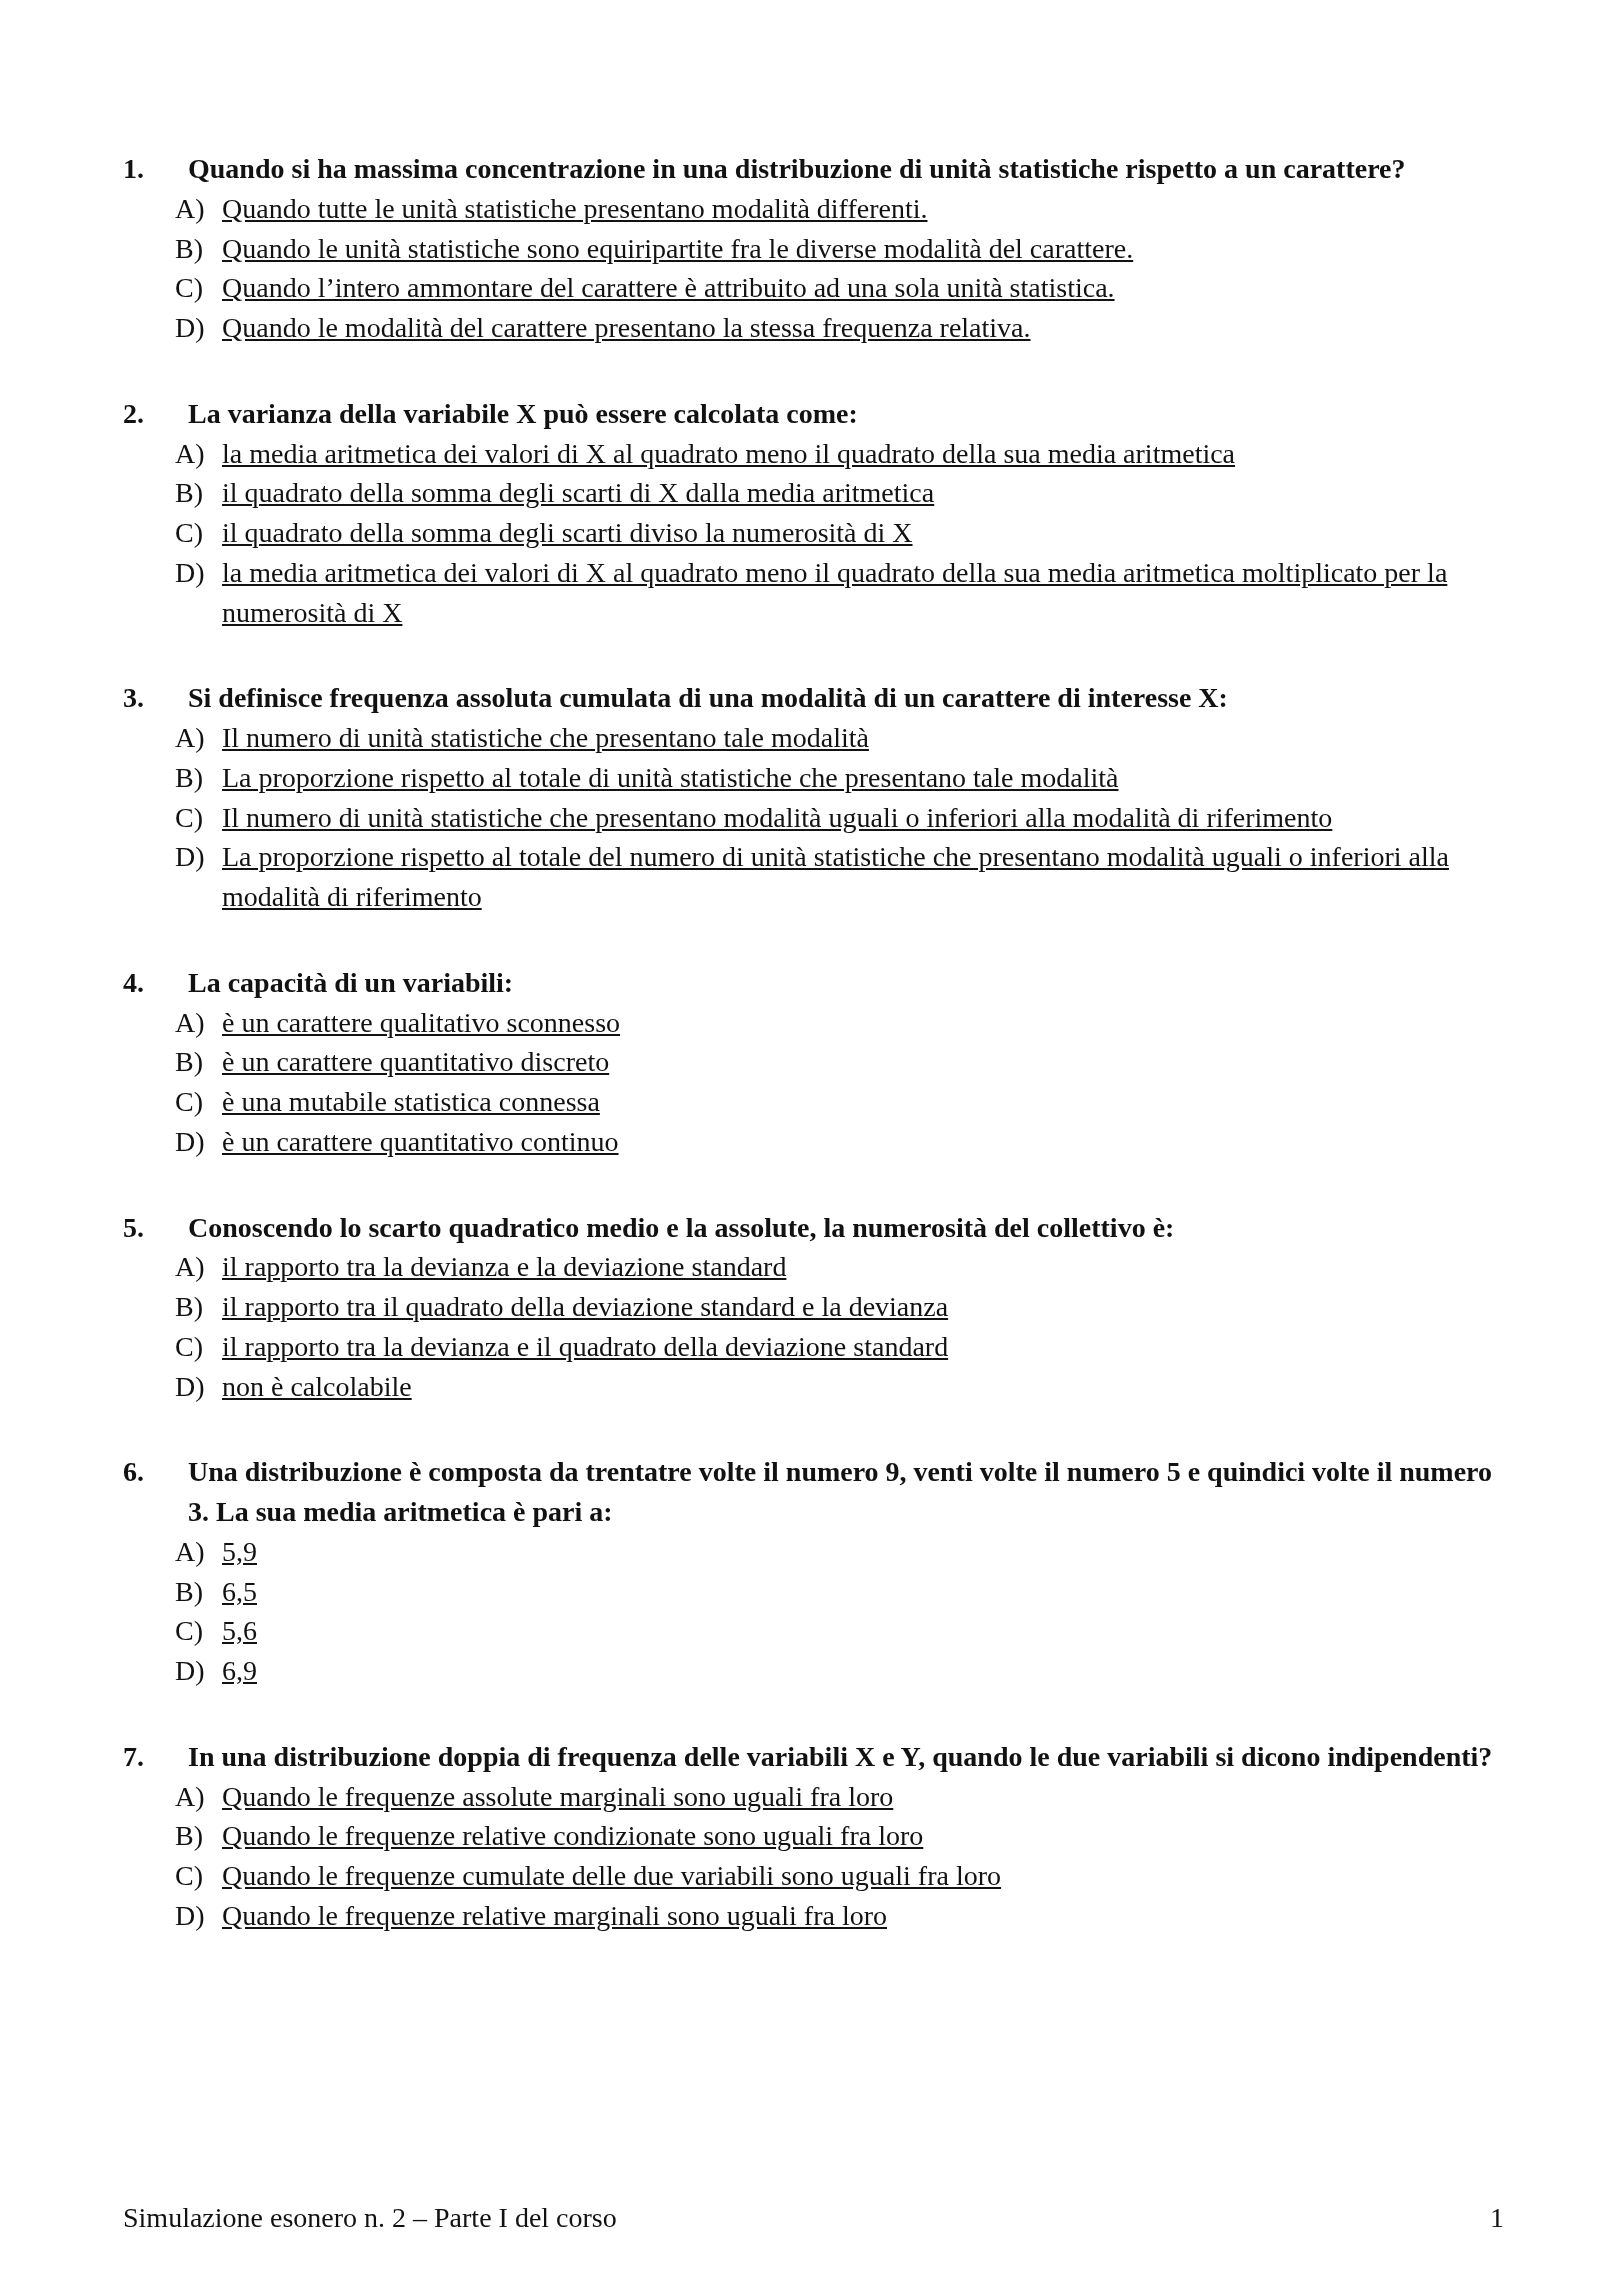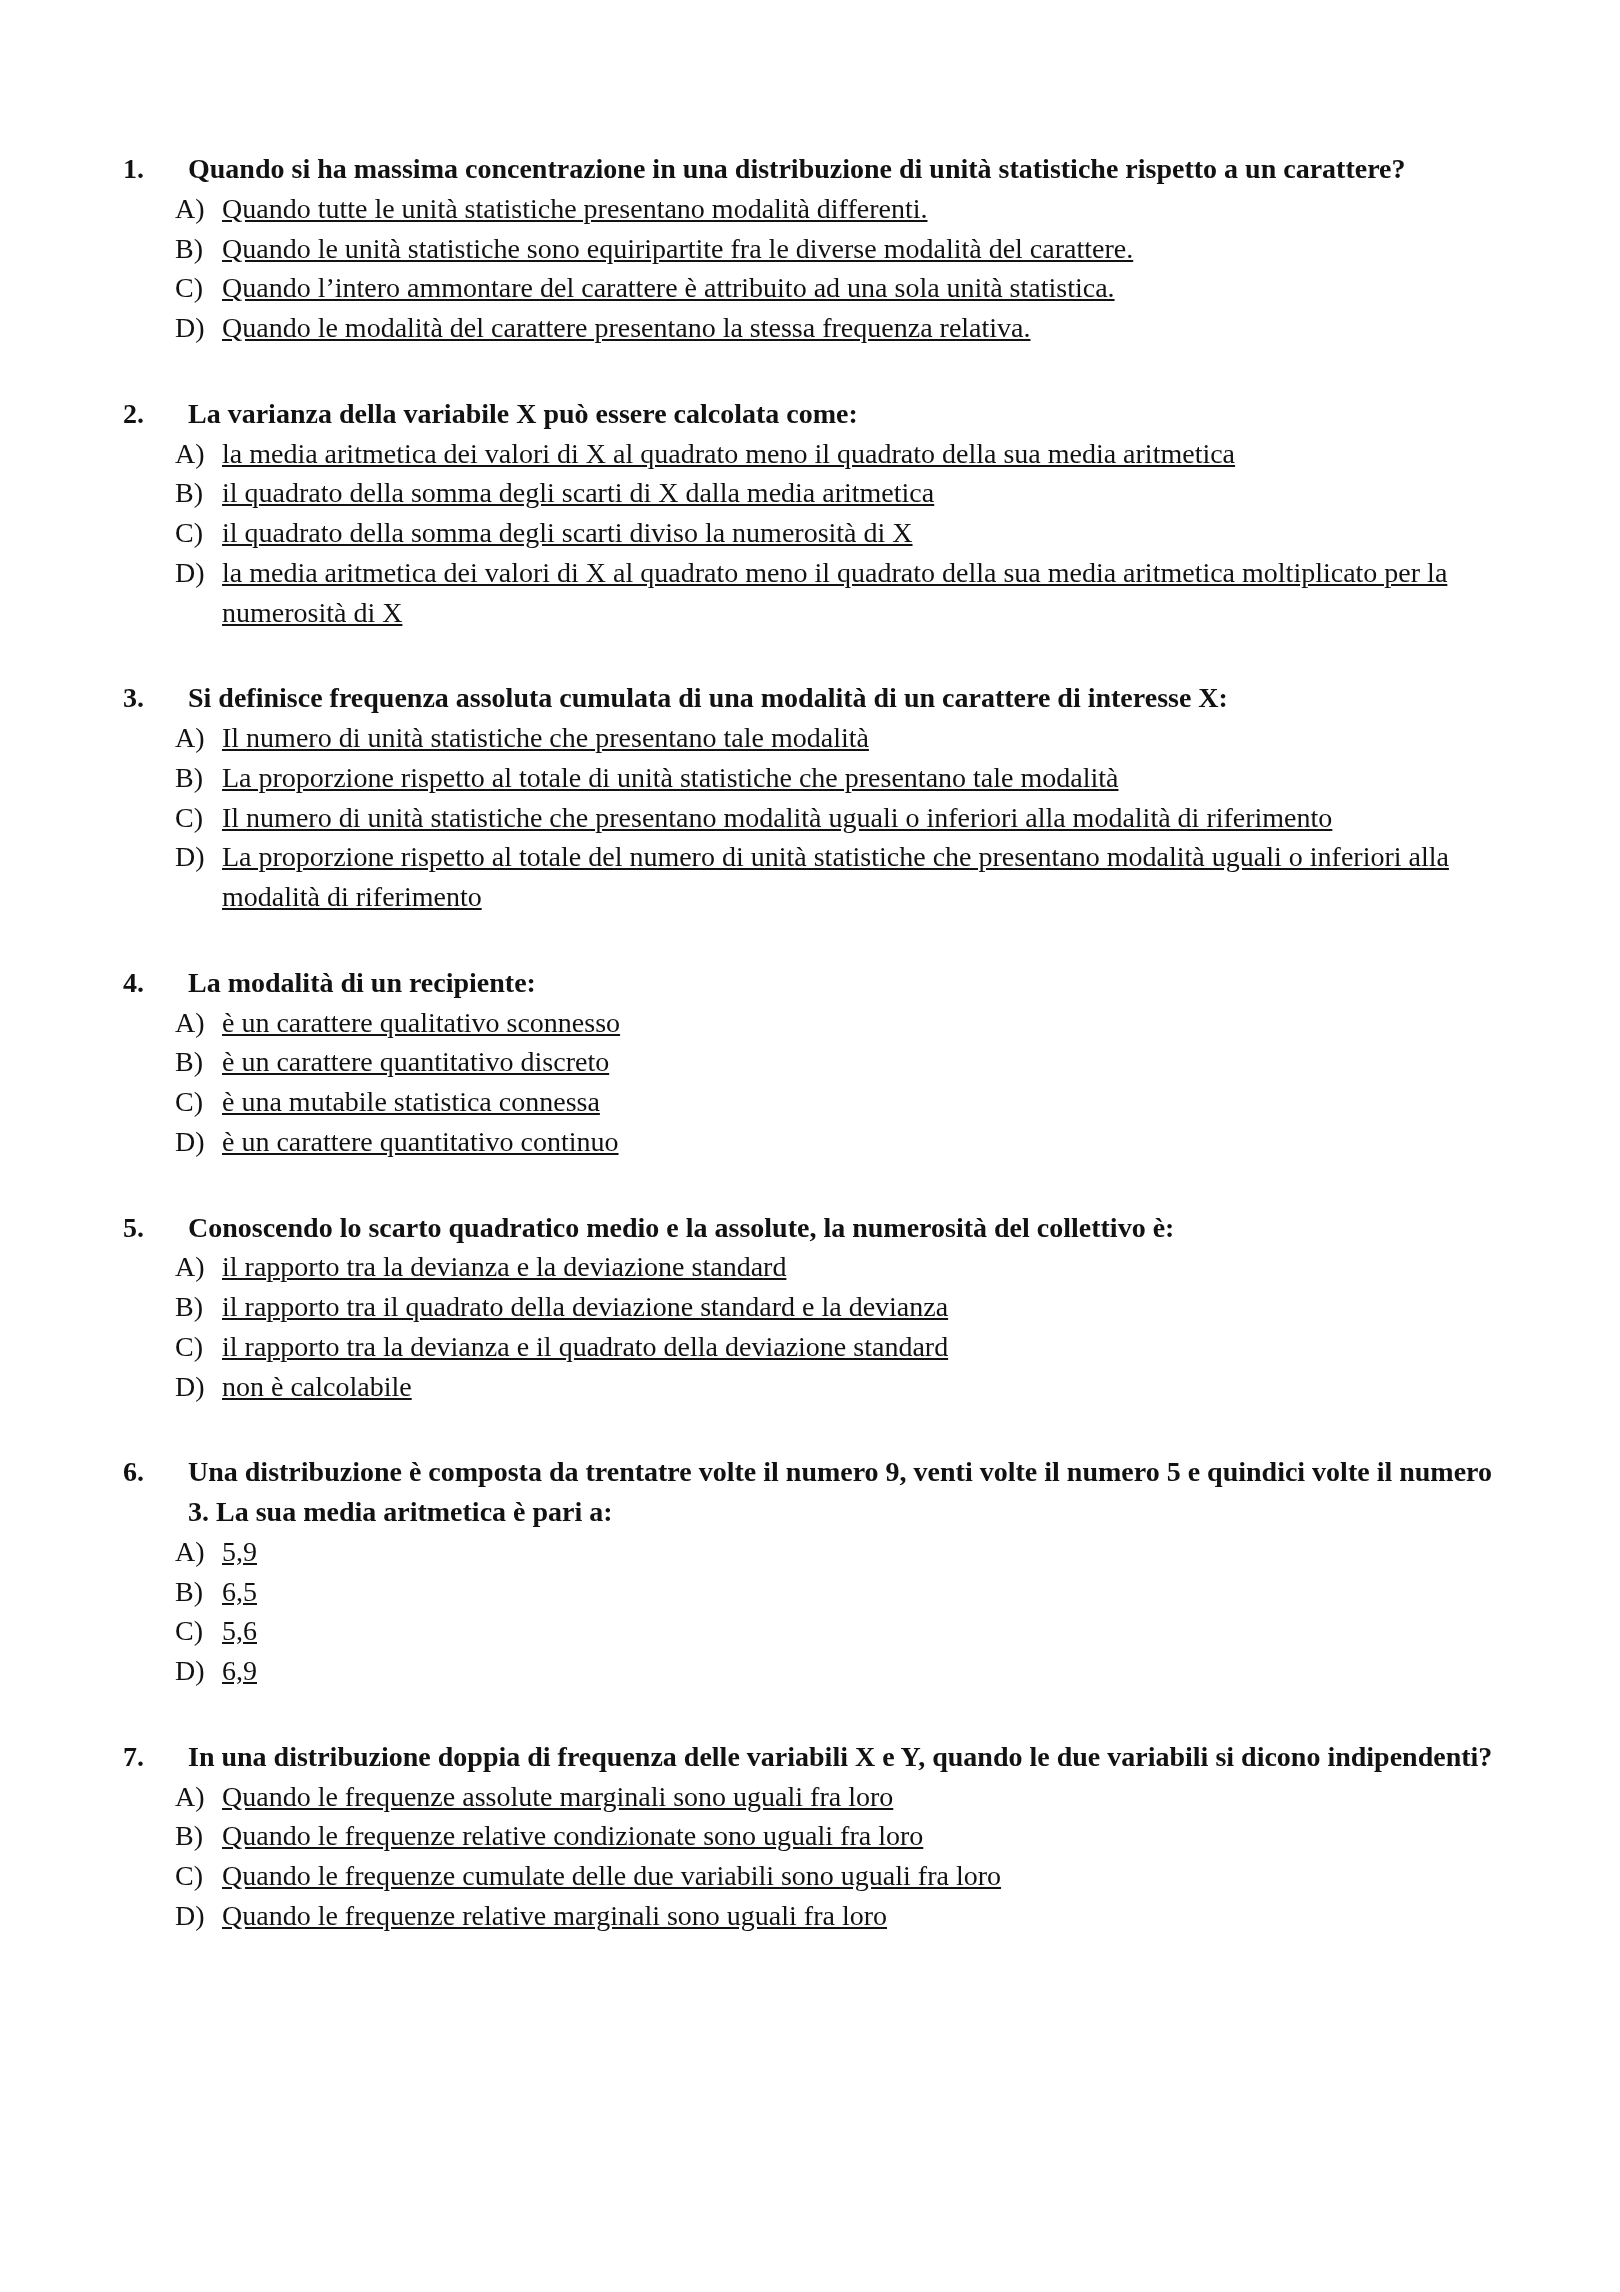--- a/index.html
+++ b/index.html
@@ -116,21 +116,21 @@
           <div class="option">
           <span class="opt-letter">D)</span>
           <span class="opt-text">La proporzione rispetto al totale del numero di unità statistiche che presentano modalità uguali o inferiori alla modalità di riferimento</span>
         </div>
         </div>
     </div>
 
     <div class="question">
       <div class="q-header">
         <span class="q-num">4.</span>
-        <span class="q-text">La modalità di un recipiente:</span>
+        <span class="q-text">La capacità di un variabili:</span>
       </div>
       <div class="options">
 
       <div class="option">
           <span class="opt-letter">A)</span>
           <span class="opt-text">è un carattere qualitativo sconnesso</span>
         </div>
           <div class="option">
           <span class="opt-letter">B)</span>
           <span class="opt-text">è un carattere quantitativo discreto</span>
@@ -218,15 +218,19 @@
           <span class="opt-text">Quando le frequenze cumulate delle due variabili sono uguali fra loro</span>
         </div>
           <div class="option">
           <span class="opt-letter">D)</span>
           <span class="opt-text">Quando le frequenze relative marginali sono uguali fra loro</span>
         </div>
         </div>
     </div>
   </div>
 
+  <div class="footer">
+    <span>Simulazione esonero n. 2 – Parte I del corso</span>
+    <span>1</span>
+  </div>
 
 </div>
 
 
 </body></html>

